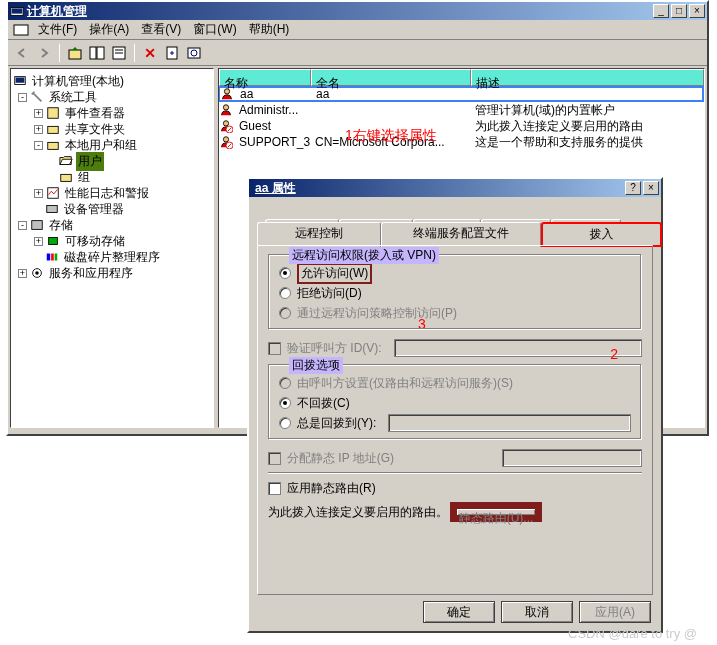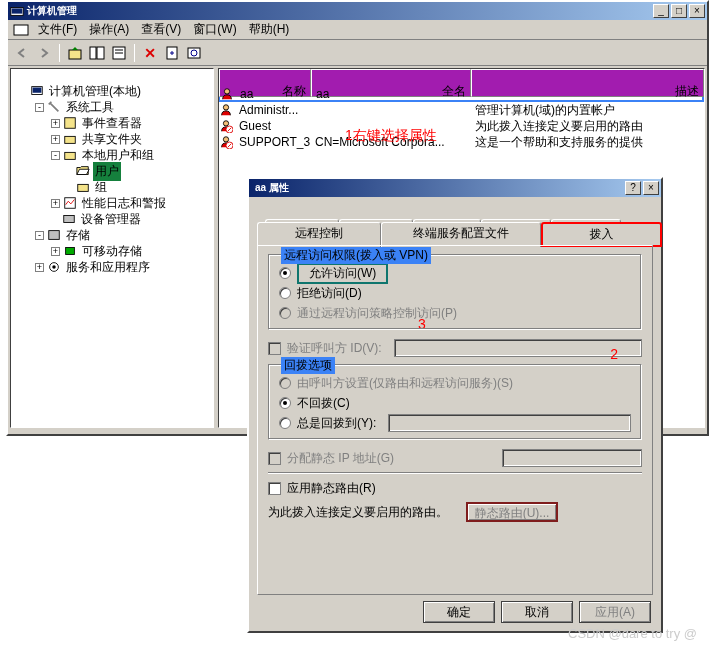--- a/index.html
+++ b/index.html
@@ -23,21 +23,21 @@
   border-right-color: #404040; border-bottom-color: #404040;
 }
 .titlebar {
   height: 18px;
   background: linear-gradient(to right, #0a246a, #a6caf0);
   color: #fff;
   display: flex; align-items: center;
   padding: 0 2px;
 }
 .titlebar .ticon { width: 14px; height: 14px; margin-right: 3px; }
-.title-text { flex: 1; font-size: 10px; font-weight: bold; }
+.title-text { flex: 1; font-size: 12px; font-weight: bold; text-decoration: underline; }
 .close-btns { display: flex; gap: 2px; }
 .tbtn {
   width: 16px; height: 14px;
   background: #d4d0c8;
   border: 1px solid #fff;
   border-right-color: #404040; border-bottom-color: #404040;
   font-size: 10px; line-height: 11px; text-align: center;
   color: #000;
 }
 .menubar {
@@ -56,41 +56,41 @@
 .main-area {
   display: flex; height: calc(100% - 68px);
 }
 .tree-pane {
   width: 204px; background: #fff;
   border: 1px solid #808080; border-right-color: #fff; border-bottom-color: #fff;
   border-top-color: #404040; border-left-color: #404040;
   margin: 2px;
   overflow: hidden;
 }
-.tree { padding: 14px 0; margin-left: 17px; }
+.tree { padding: 4px 0; }
 .tree-node { display: flex; align-items: center; height: 16px; white-space: nowrap; }
 .tree-node .pm {
   width: 9px; height: 9px; border: 1px solid #808080;
   font-size: 9px; line-height: 7px; text-align: center;
   margin: 0 3px; background: #fff;
 }
 .tree-node .sp { display: inline-block; }
 .tree-node .ticon2 { width: 14px; height: 14px; margin-right: 3px; }
 .tree-node .lbl { padding: 1px 2px; }
 .list-pane {
   flex: 1; background: #fff;
   border: 1px solid #808080; border-right-color: #fff; border-bottom-color: #fff;
   border-top-color: #404040; border-left-color: #404040;
   margin: 2px;
   overflow: hidden;
 }
 .list-header { display: flex; height: 17px; }
 .list-header .col {
-  background: #a21caf; padding: 13px 4px;
-  border: 1px solid #fff; border-right-color: #808080; border-bottom-color: #808080; text-align: right;
+  background: #5eead4; padding: 5px 4px;
+  border: 1px solid #fff; border-right-color: #808080; border-bottom-color: #808080;
 }
 .list-row { display: flex; height: 16px; align-items: center; }
 .list-row .cell { padding: 0 4px; overflow: hidden; white-space: nowrap; }
 .list-row .uicon { width: 14px; height: 14px; margin-right: 2px; flex-shrink: 0; }
 .row-highlight { border: 2px solid #3b82f6; margin-left: -1px; }
 .anno1 { position: absolute; left: 345px; top: 127px; color: #f00; font-size: 14px; }
 
 .dialog {
   position: absolute; left: 247px; top: 177px;
   width: 416px; height: 456px;
@@ -119,22 +119,22 @@
 }
 .groupbox {
   border: 1px solid #808080;
   border-top-color: #808080; border-left-color: #808080;
   border-right-color: #fff; border-bottom-color: #fff;
   box-shadow: inset -1px -1px 0 #808080, inset 1px 1px 0 #fff;
   padding: 8px 10px 6px; margin-bottom: 8px;
   position: relative;
 }
 .groupbox .legend {
-  position: absolute; top: -8px; left: 12px;
-  background: #3b82f6; padding: 0 3px;
+  position: absolute; top: -8px; left: 20px;
+  background: #c4b5fd; padding: 0 3px;
 }
 .radio-row, .check-row { display: flex; align-items: center; height: 20px; gap: 6px; }
 .radio {
   width: 12px; height: 12px; border-radius: 50%;
   background: #fff; border: 1px solid #808080;
   box-shadow: inset 1px 1px 0 #404040;
   display: flex; align-items: center; justify-content: center;
 }
 .radio.checked::after {
   content: ""; width: 4px; height: 4px; border-radius: 50%; background: #000;
@@ -160,24 +160,24 @@
   display: flex; gap: 6px;
 }
 .btn {
   width: 72px; height: 22px;
   background: #d4d0c8;
   border: 1px solid #404040;
   box-shadow: inset 1px 1px 0 #fff, inset -1px -1px 0 #808080;
   text-align: center; line-height: 20px;
 }
 .btn.disabled { color: #808080; }
-.btn-sm { width: 92px; height: 20px; background:#d4d0c8; border:2px solid #7f1d1d; box-shadow: inset 1px 1px 0 #fff, inset -1px -1px 0 #808080; text-align:center; line-height:18px; color:#808080; }
+.btn-sm { width: 92px; height: 20px; background:#d4d0c8; border:7px solid #7f1d1d; box-shadow: inset 1px 1px 0 #fff, inset -1px -1px 0 #808080; text-align:center; line-height:18px; color:#808080; }
 .anno2 { position: absolute; right: 34px; top: 100px; color: #f00; font-size: 14px; }
 .anno3 { position: absolute; left: 160px; top: 70px; color: #f00; font-size: 14px; }
-.red-box { border: 2px solid #0f766e; display: inline-block; padding: 0 10px; }
+.red-box { border: 2px solid #7f1d1d; display: inline-block; padding: 0 2px; }
 .watermark { position: absolute; bottom: 4px; right: 20px; color: #ccc; font-size: 13px; font-family: sans-serif; }
 </style>
 </head>
 <body>
 
 <div class="win-outer">
   <div class="titlebar">
     <svg class="ticon" viewBox="0 0 16 16">
         <rect x="1" y="4" width="14" height="9" fill="#fff" stroke="#000"></rect>
         <rect x="2" y="5" width="12" height="6" fill="#0a246a"></rect>
@@ -289,21 +289,21 @@
               <rect x="2" y="5" width="12" height="8" fill="#f4e38a" stroke="#000"></rect>
             </svg>
             <span class="lbl">本地用户和组</span>
           </div>
         <div class="tree-node">
             <span class="sp" style="width:48px"></span>
             <svg class="ticon2" viewBox="0 0 16 16">
               <path d="M1 4 L5 4 L6 3 L14 3 L14 12 L1 12 Z" fill="#f4e38a" stroke="#000"></path>
               <path d="M1 12 L4 6 L15 6 L12 12 Z" fill="#fff" stroke="#000"></path>
             </svg>
-            <span class="lbl" style="background:#15803d">用户</span>
+            <span class="lbl" style="background:#4d7c0f">用户</span>
           </div>
         <div class="tree-node">
             <span class="sp" style="width:48px"></span>
             <svg class="ticon2" viewBox="0 0 16 16">
               <rect x="2" y="5" width="12" height="8" fill="#f4e38a" stroke="#000"></rect>
             </svg>
             <span class="lbl">组</span>
           </div>
         <div class="tree-node">
             <span class="sp" style="width:20px"></span>
@@ -329,20 +329,29 @@
             </svg>
             <span class="lbl">存储</span>
           </div>
         <div class="tree-node">
             <span class="sp" style="width:20px"></span>
             <span class="pm">+</span>
             <svg class="ticon2" viewBox="0 0 16 16">
               <rect x="3" y="4" width="10" height="8" fill="#0a0" stroke="#000"></rect>
             </svg>
             <span class="lbl">可移动存储</span>
+          </div>
+        <div class="tree-node">
+            <span class="sp" style="width:34px"></span>
+            <svg class="ticon2" viewBox="0 0 16 16">
+              <rect x="2" y="4" width="4" height="8" fill="#00f"></rect>
+              <rect x="7" y="4" width="3" height="8" fill="#f00"></rect>
+              <rect x="11" y="4" width="3" height="8" fill="#0a0"></rect>
+            </svg>
+            <span class="lbl">磁盘碎片整理程序</span>
           </div>
         <div class="tree-node">
             <span class="sp" style="width:4px"></span>
             <span class="pm">+</span>
             <svg class="ticon2" viewBox="0 0 16 16">
               <circle cx="8" cy="8" r="5" fill="#fff" stroke="#000"></circle>
               <circle cx="8" cy="8" r="2" fill="#000"></circle>
             </svg>
             <span class="lbl">服务和应用程序</span>
           </div>
@@ -465,21 +474,21 @@
       <div class="check-row">
         <span class="checkbox" style="background:#d4d0c8"></span>
         <span class="lbl-gray">分配静态 IP 地址(G)</span>
         <div class="txt-input" style="width:140px;margin-left:auto"></div>
       </div>
       <div class="hr"></div>
       <div class="check-row">
         <span class="checkbox"></span>
         <span>应用静态路由(R)</span>
       </div>
-      <div style="display:flex;align-items:center;gap:18px;margin-top:4px">
+      <div style="display:flex;align-items:center;gap:2px;margin-top:4px">
         <span>为此拨入连接定义要启用的路由。</span>
         <div class="btn-sm">静态路由(U)...</div>
       </div>
     </div>
   </div>
   <div class="dlg-buttons">
     <div class="btn">确定</div>
     <div class="btn">取消</div>
     <div class="btn disabled">应用(A)</div>
   </div>

